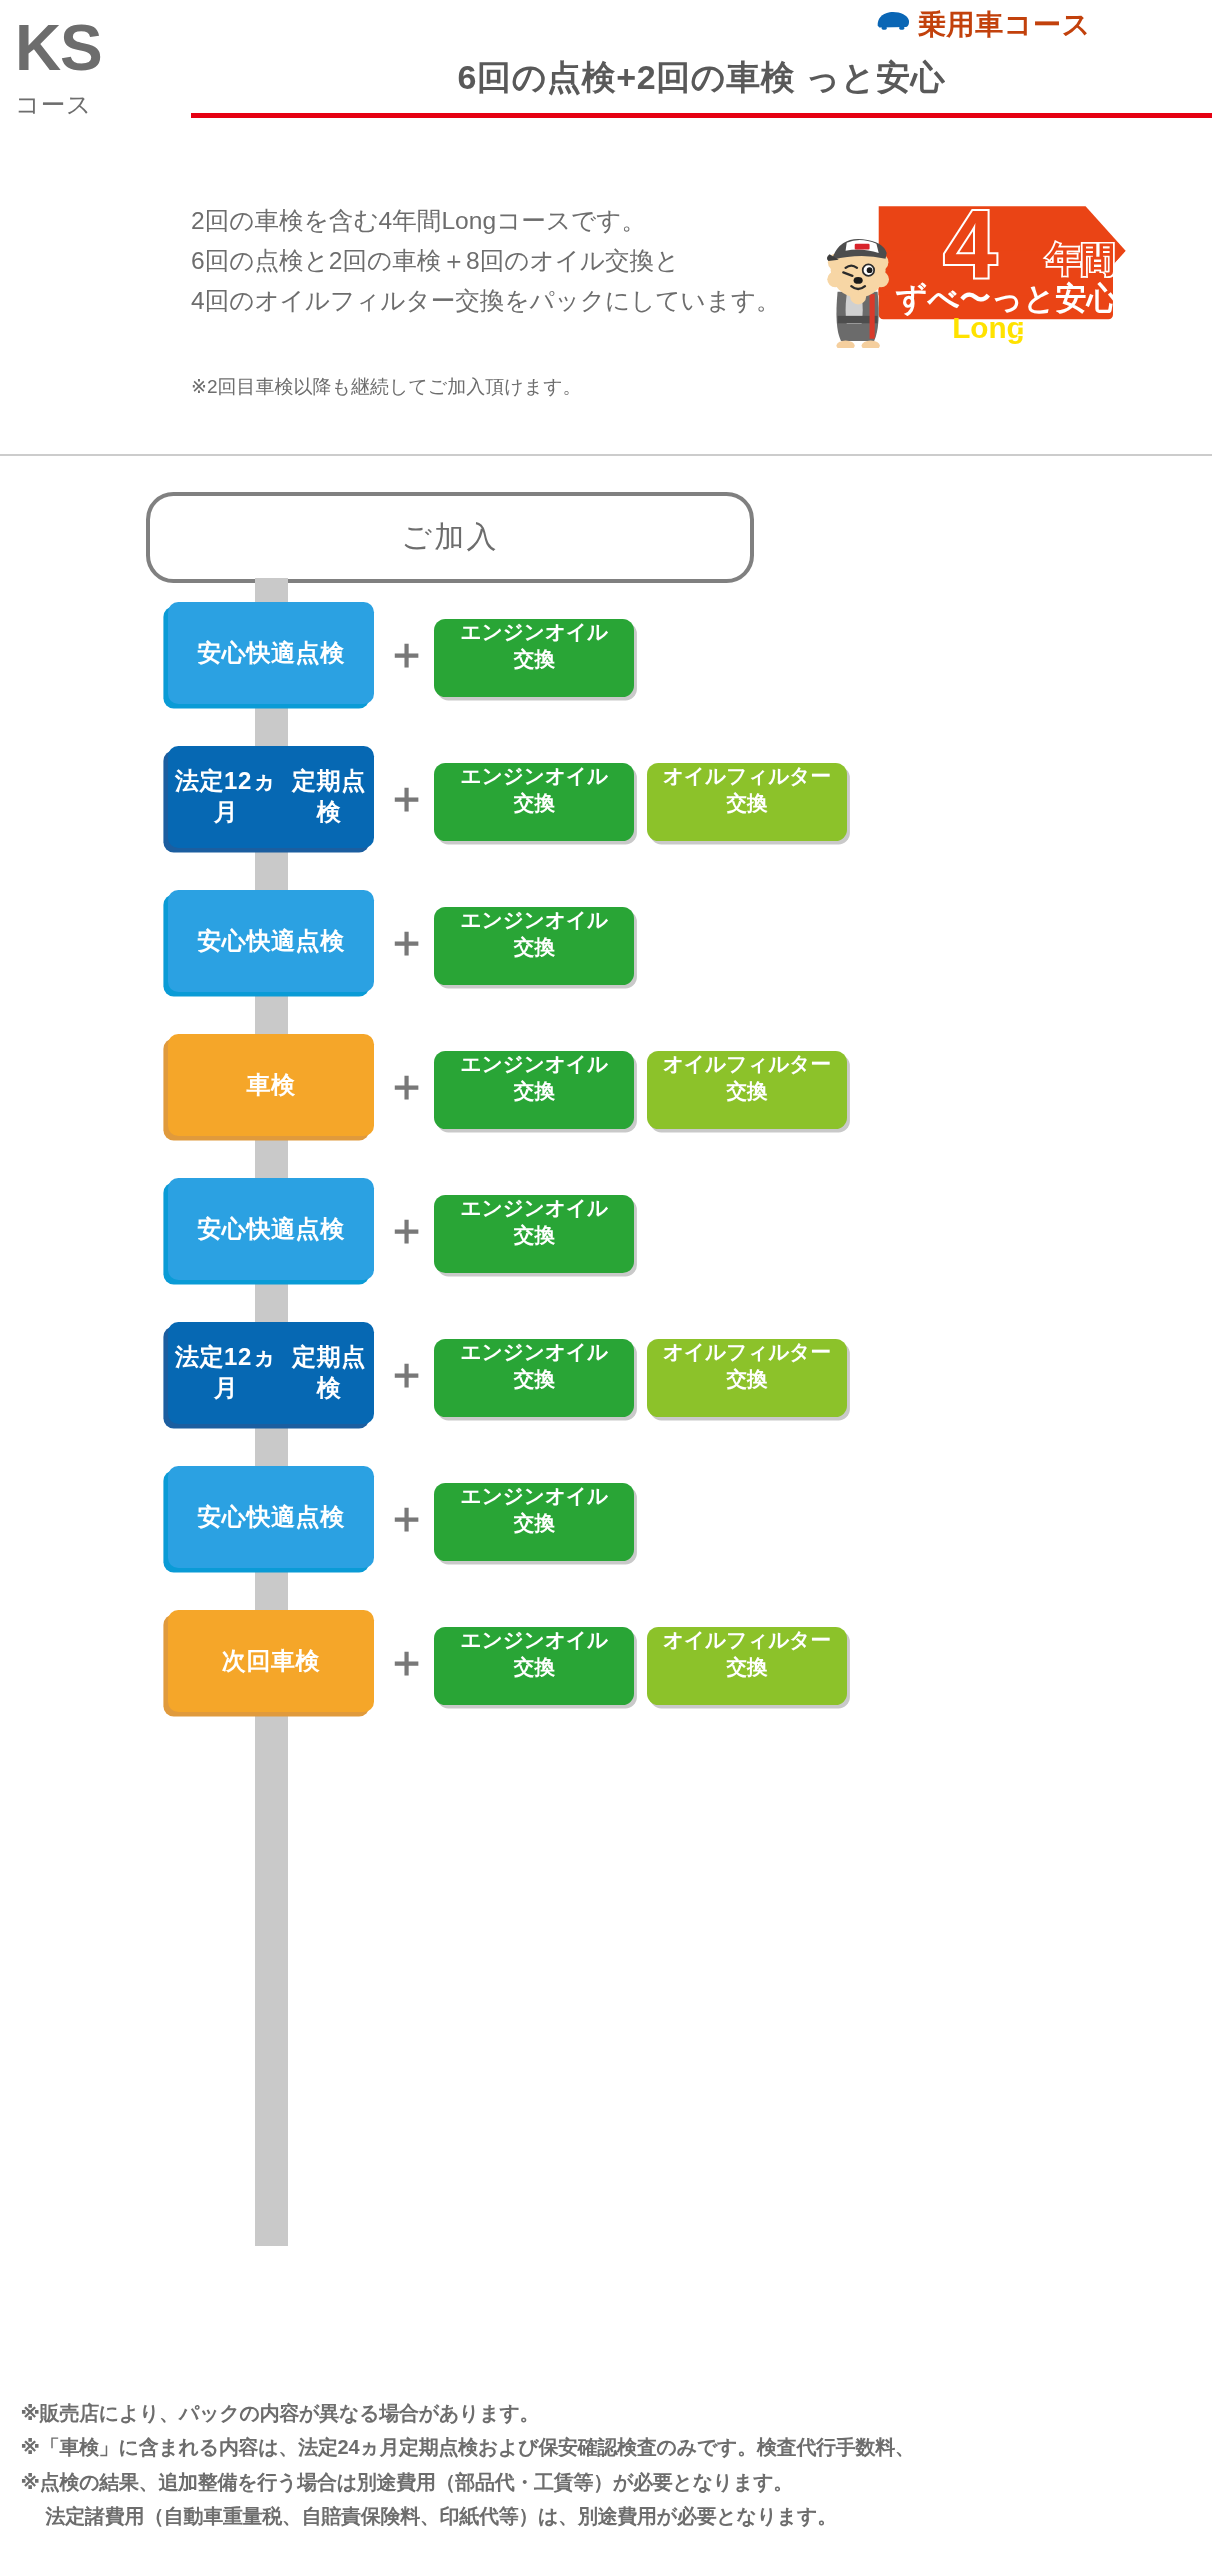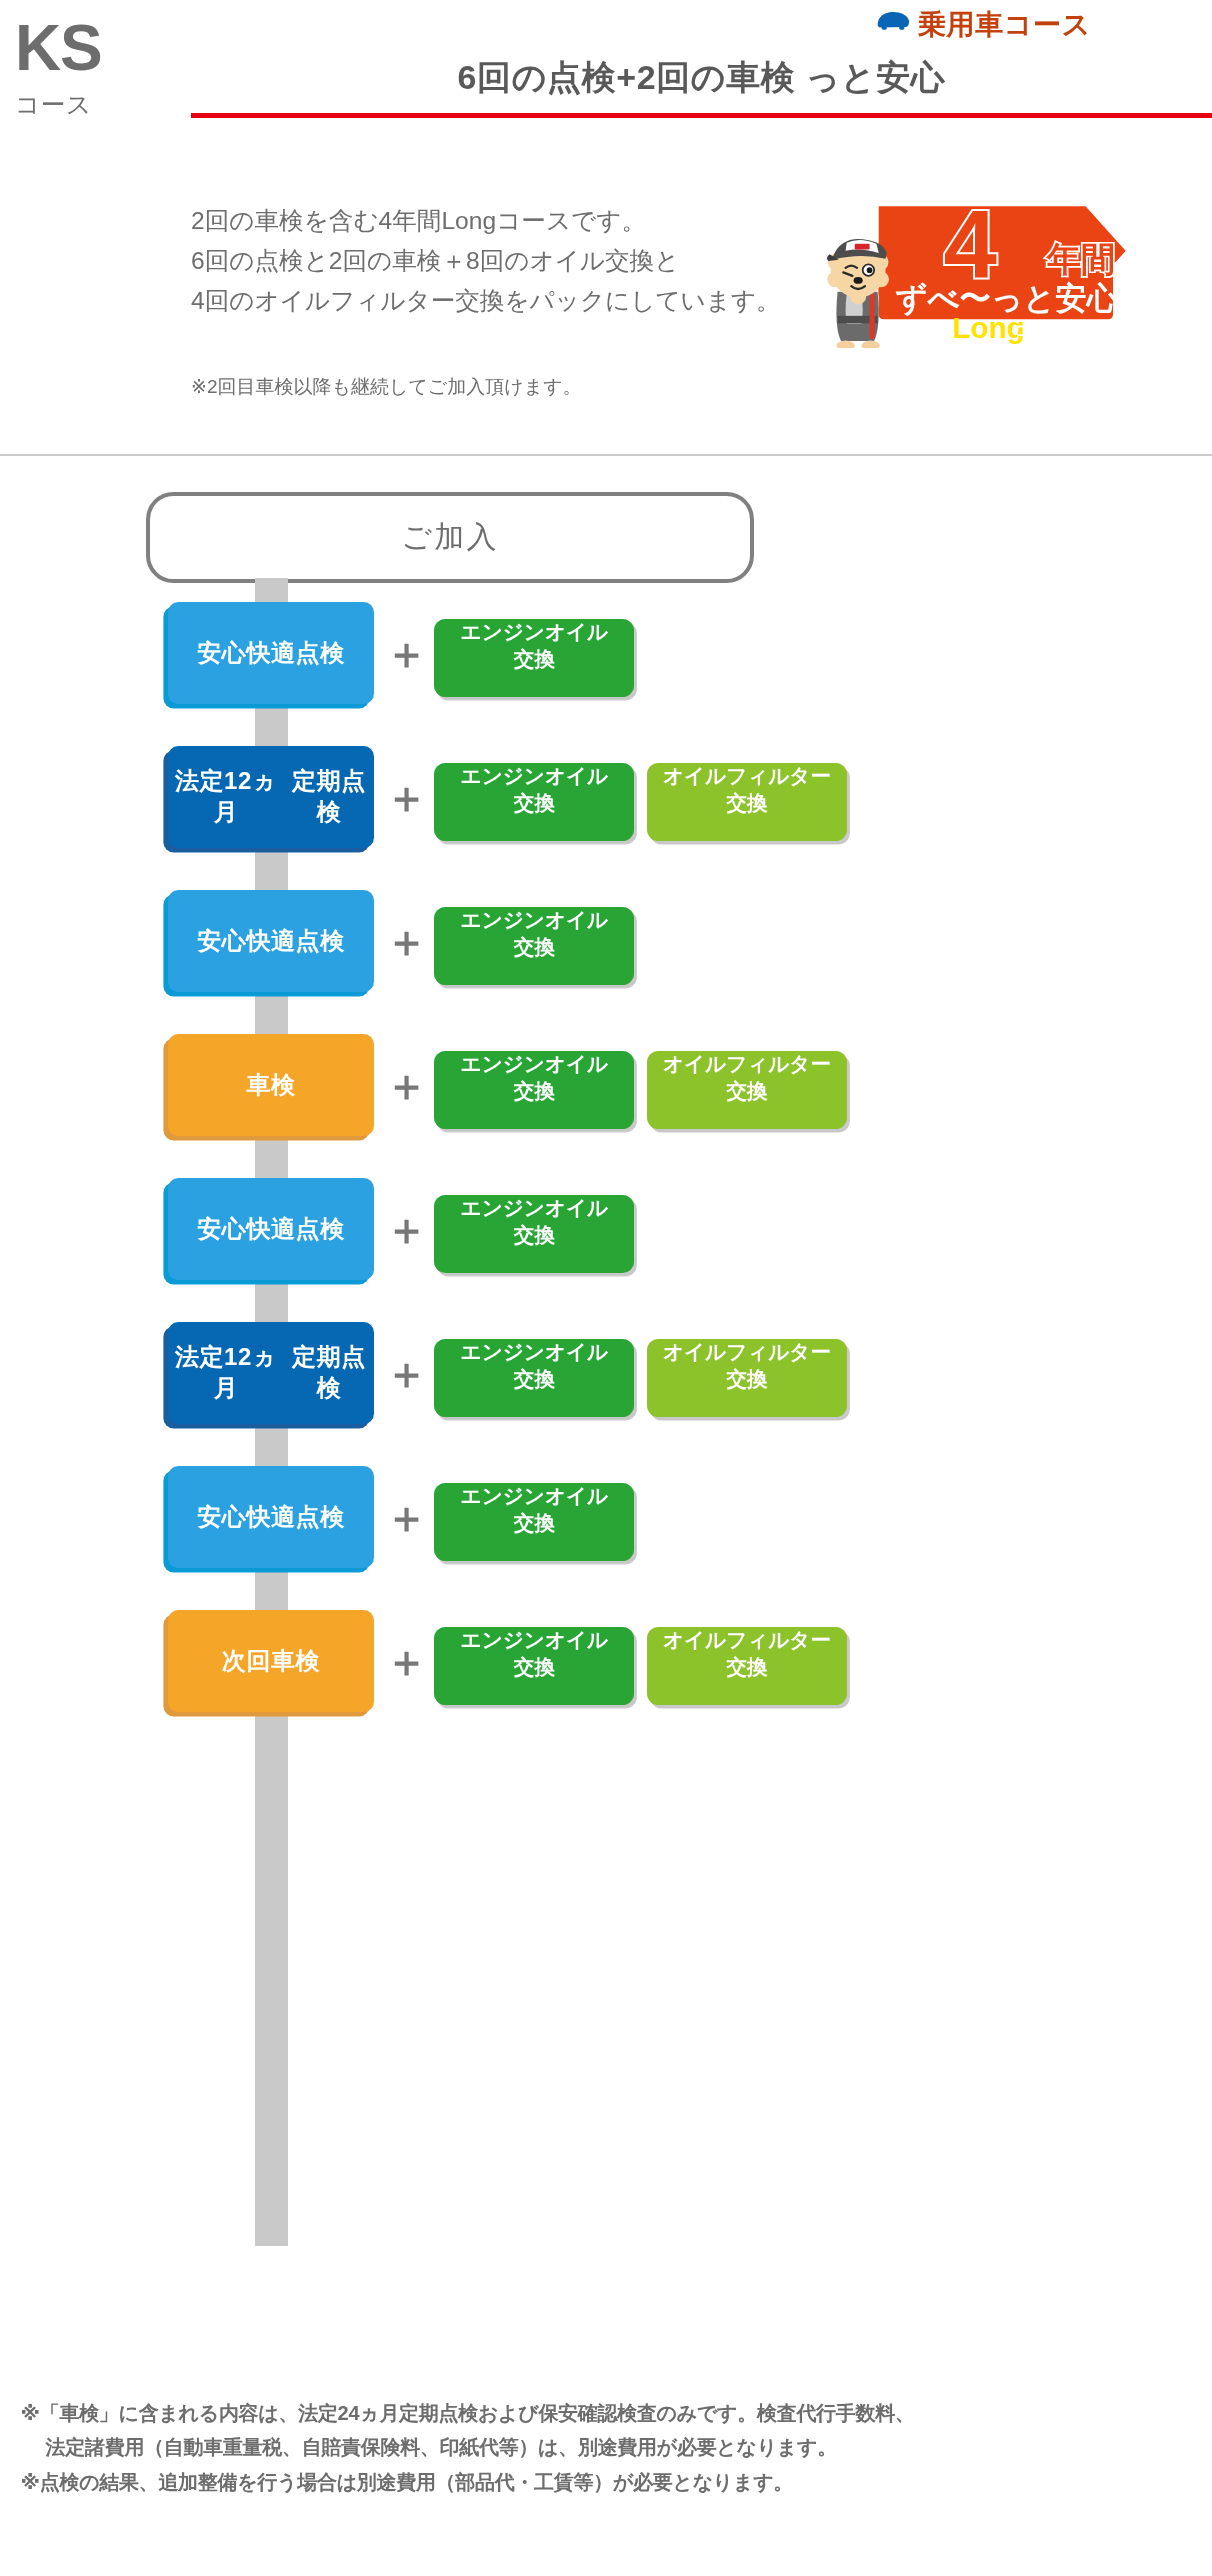--- a/index.html
+++ b/index.html
@@ -310,17 +310,18 @@
         </div>
         <div class="chip lime">
           <span class="ln">オイルフィルター</span>
           <span class="ln">交換</span>
         </div>
       </div>
     </div>
 </div>
 
 <div class="footnotes" id="footnotes">
+    <span class="fn">※販売店により、パックの内容が異なる場合があります。</span>
     <span class="fn">※「車検」に含まれる内容は、法定24ヵ月定期点検および保安確認検査のみです。検査代行手数料、</span>
+    <span class="fn">※点検の結果、追加整備を行う場合は別途費用（部品代・工賃等）が必要となります。</span>
     <span class="fn indent">法定諸費用（自動車重量税、自賠責保険料、印紙代等）は、別途費用が必要となります。</span>
-    <span class="fn">※点検の結果、追加整備を行う場合は別途費用（部品代・工賃等）が必要となります。</span>
   </div>
 
 
 </body></html>

